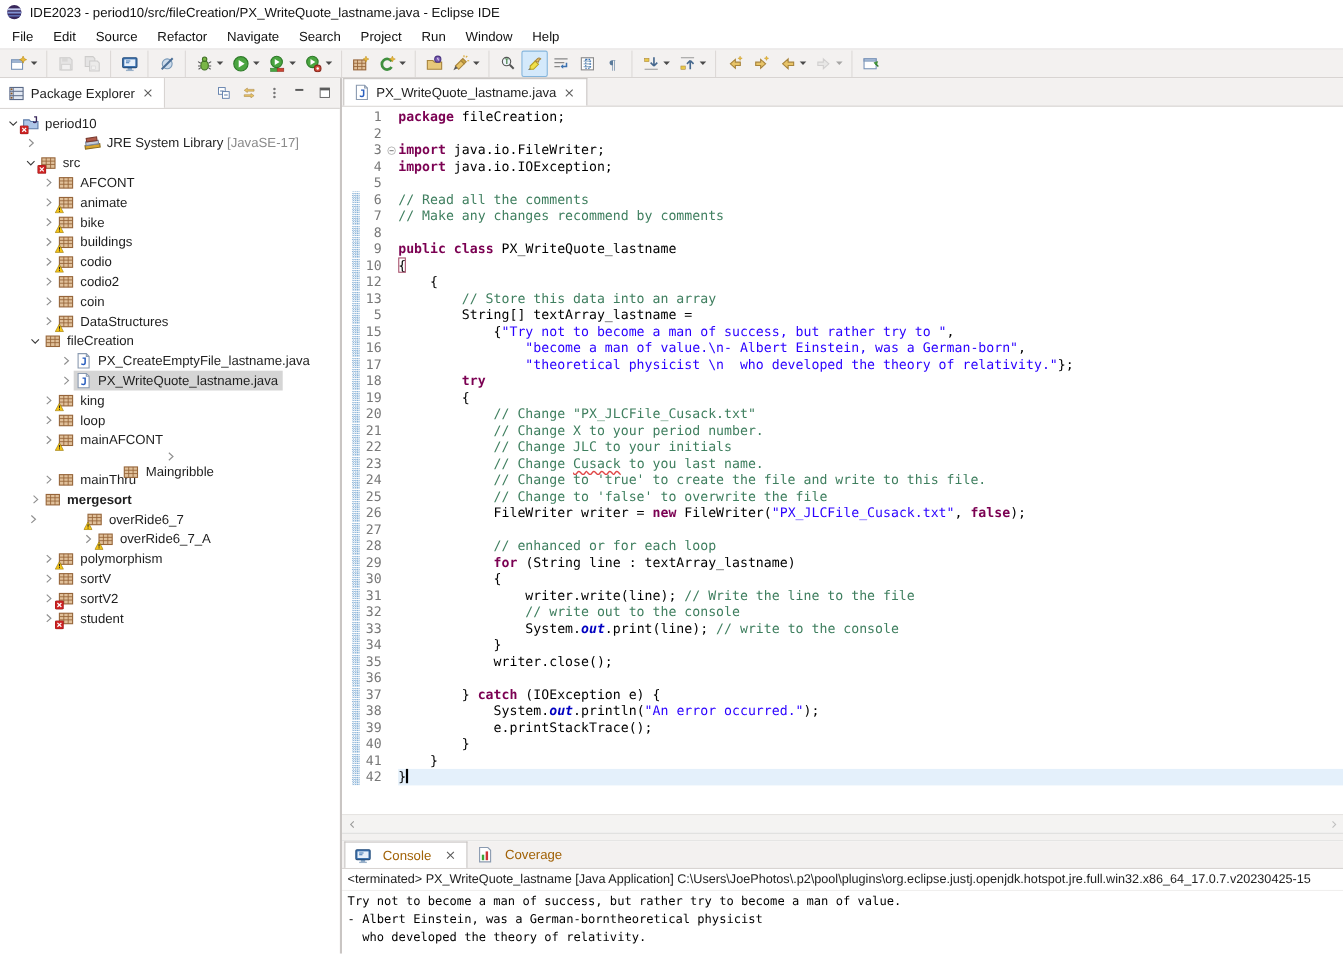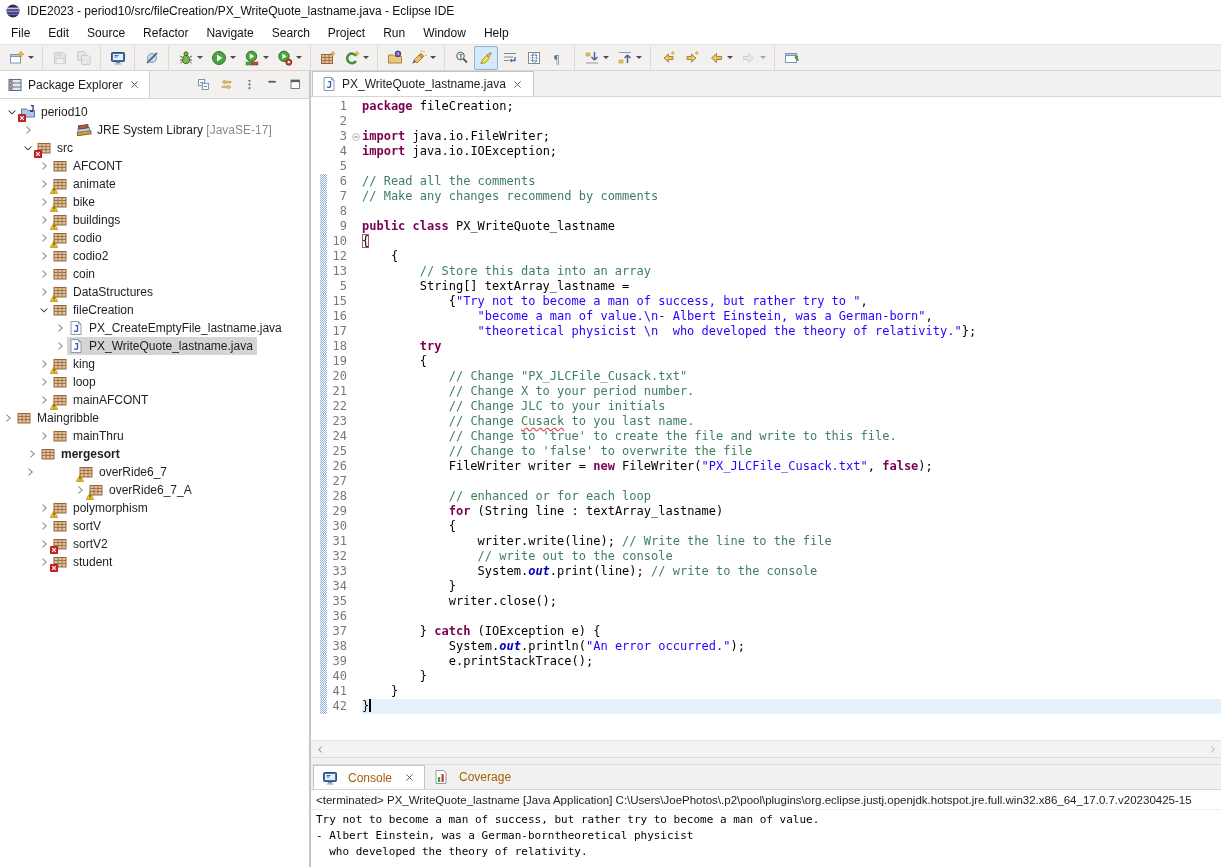--- a/index.html
+++ b/index.html
@@ -549,21 +549,21 @@
                 <rect x="2" y="3.5" width="12" height="9.5" fill="#e0c09a" stroke="#96653a"></rect>
                 <path d="M6 3.5v9.5M10 3.5v9.5M2 6.5h12M2 9.5h12" stroke="#96653a" stroke-width=".8"></path>
               </svg><span class="overlay"><svg viewBox="0 0 8 8">
                   <path d="M4 .5L7.8 7.5H.2z" fill="#f5c518" stroke="#8a6a00" stroke-width=".5"></path>
                   <rect x="3.6" y="2.6" width=".9" height="2.3" fill="#1a1a1a"></rect>
                   <rect x="3.6" y="5.6" width=".9" height=".9" fill="#1a1a1a"></rect>
                 </svg></span></span>
             <span class="tlabel">DataStructures</span>
           </span>
         </div>
-        <div class="trow" style="padding-left: 36px;">
+        <div class="trow" style="padding-left: 24px;">
           <span class="chev">
             <svg viewBox="0 0 16 16">
               <path d="M3.5 6L8 10.5 12.5 6" fill="none" stroke="#3c3c3c" stroke-width="1.4"></path>
             </svg>
           </span>
           <span class="hl">
             <span class="ticon"><svg viewBox="0 0 16 16">
                 <rect x="2" y="3.5" width="12" height="9.5" fill="#e0c09a" stroke="#96653a"></rect>
                 <path d="M6 3.5v9.5M10 3.5v9.5M2 6.5h12M2 9.5h12" stroke="#96653a" stroke-width=".8"></path>
               </svg></span>
@@ -643,21 +643,21 @@
                 <rect x="2" y="3.5" width="12" height="9.5" fill="#e0c09a" stroke="#96653a"></rect>
                 <path d="M6 3.5v9.5M10 3.5v9.5M2 6.5h12M2 9.5h12" stroke="#96653a" stroke-width=".8"></path>
               </svg><span class="overlay"><svg viewBox="0 0 8 8">
                   <path d="M4 .5L7.8 7.5H.2z" fill="#f5c518" stroke="#8a6a00" stroke-width=".5"></path>
                   <rect x="3.6" y="2.6" width=".9" height="2.3" fill="#1a1a1a"></rect>
                   <rect x="3.6" y="5.6" width=".9" height=".9" fill="#1a1a1a"></rect>
                 </svg></span></span>
             <span class="tlabel">mainAFCONT</span>
           </span>
         </div>
-        <div class="trow" style="">
+        <div class="trow" style=" flex-direction: column;">
           <span class="chev">
             <svg viewBox="0 0 16 16">
               <path d="M6 3.5L11 8l-5 4.5" fill="none" stroke="#8f8f8f" stroke-width="1.4"></path>
             </svg>
           </span>
           <span class="hl">
             <span class="ticon"><svg viewBox="0 0 16 16">
                 <rect x="2" y="3.5" width="12" height="9.5" fill="#e0c09a" stroke="#96653a"></rect>
                 <path d="M6 3.5v9.5M10 3.5v9.5M2 6.5h12M2 9.5h12" stroke="#96653a" stroke-width=".8"></path>
               </svg></span>

